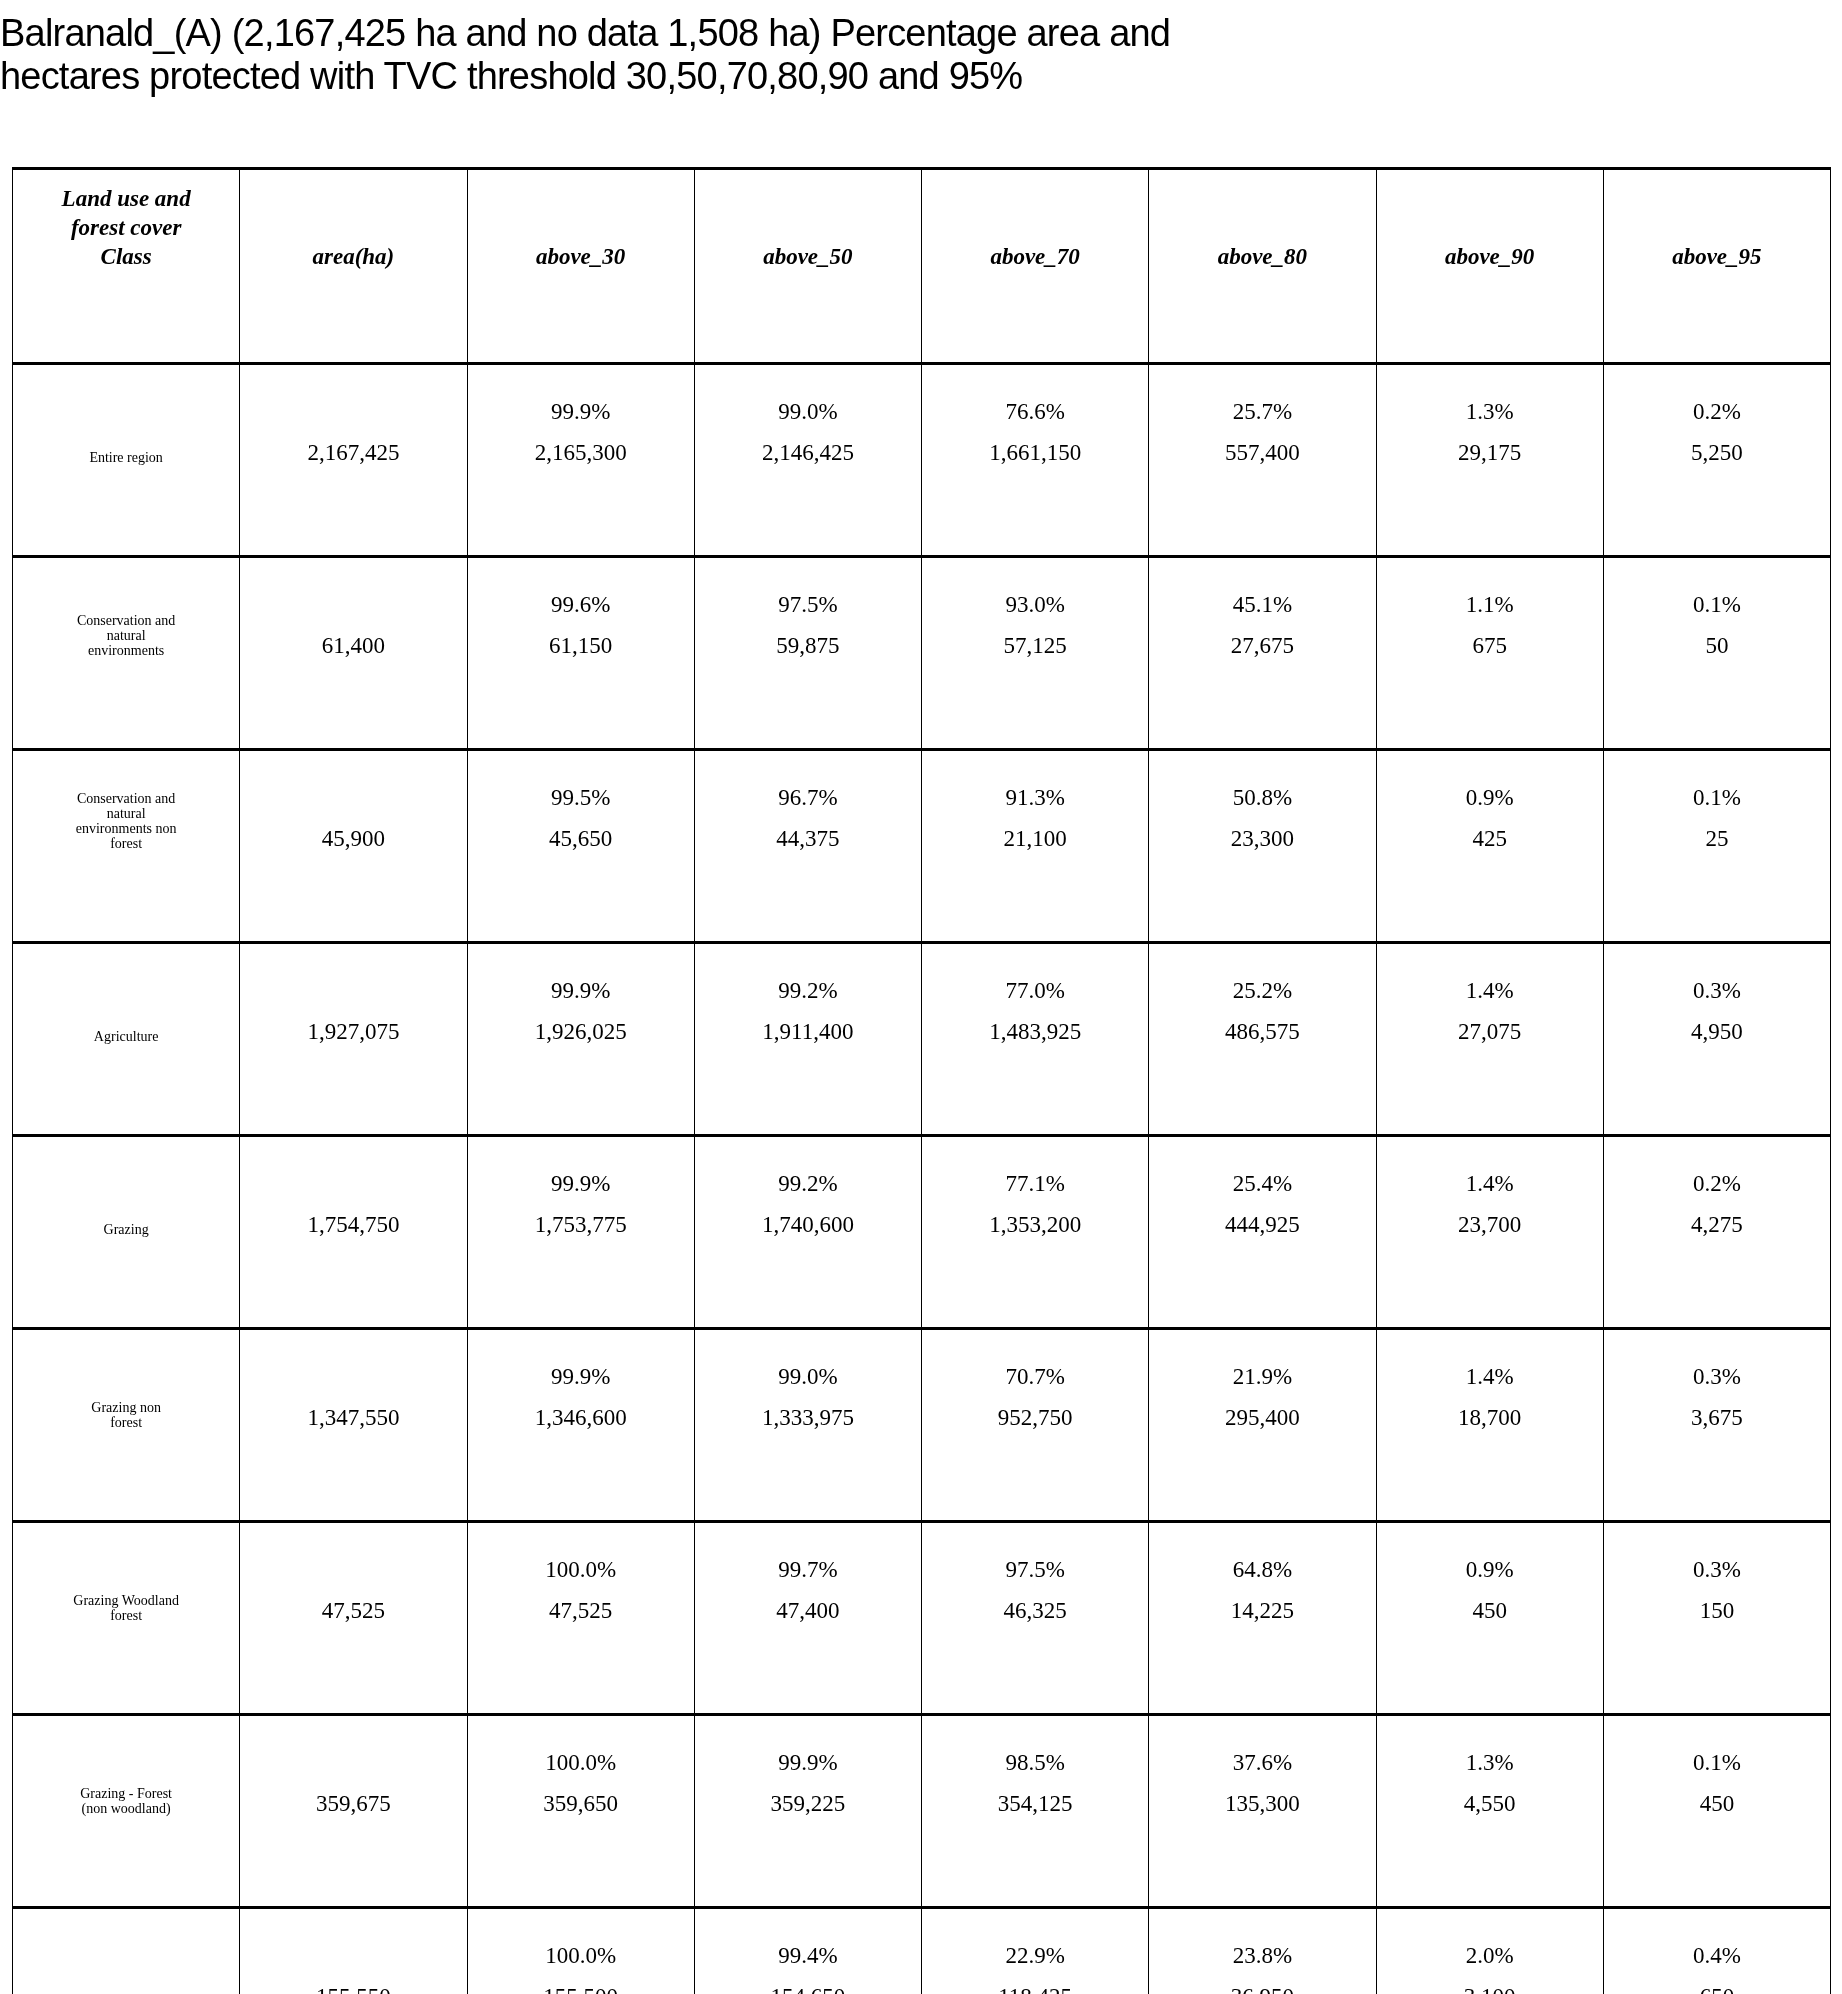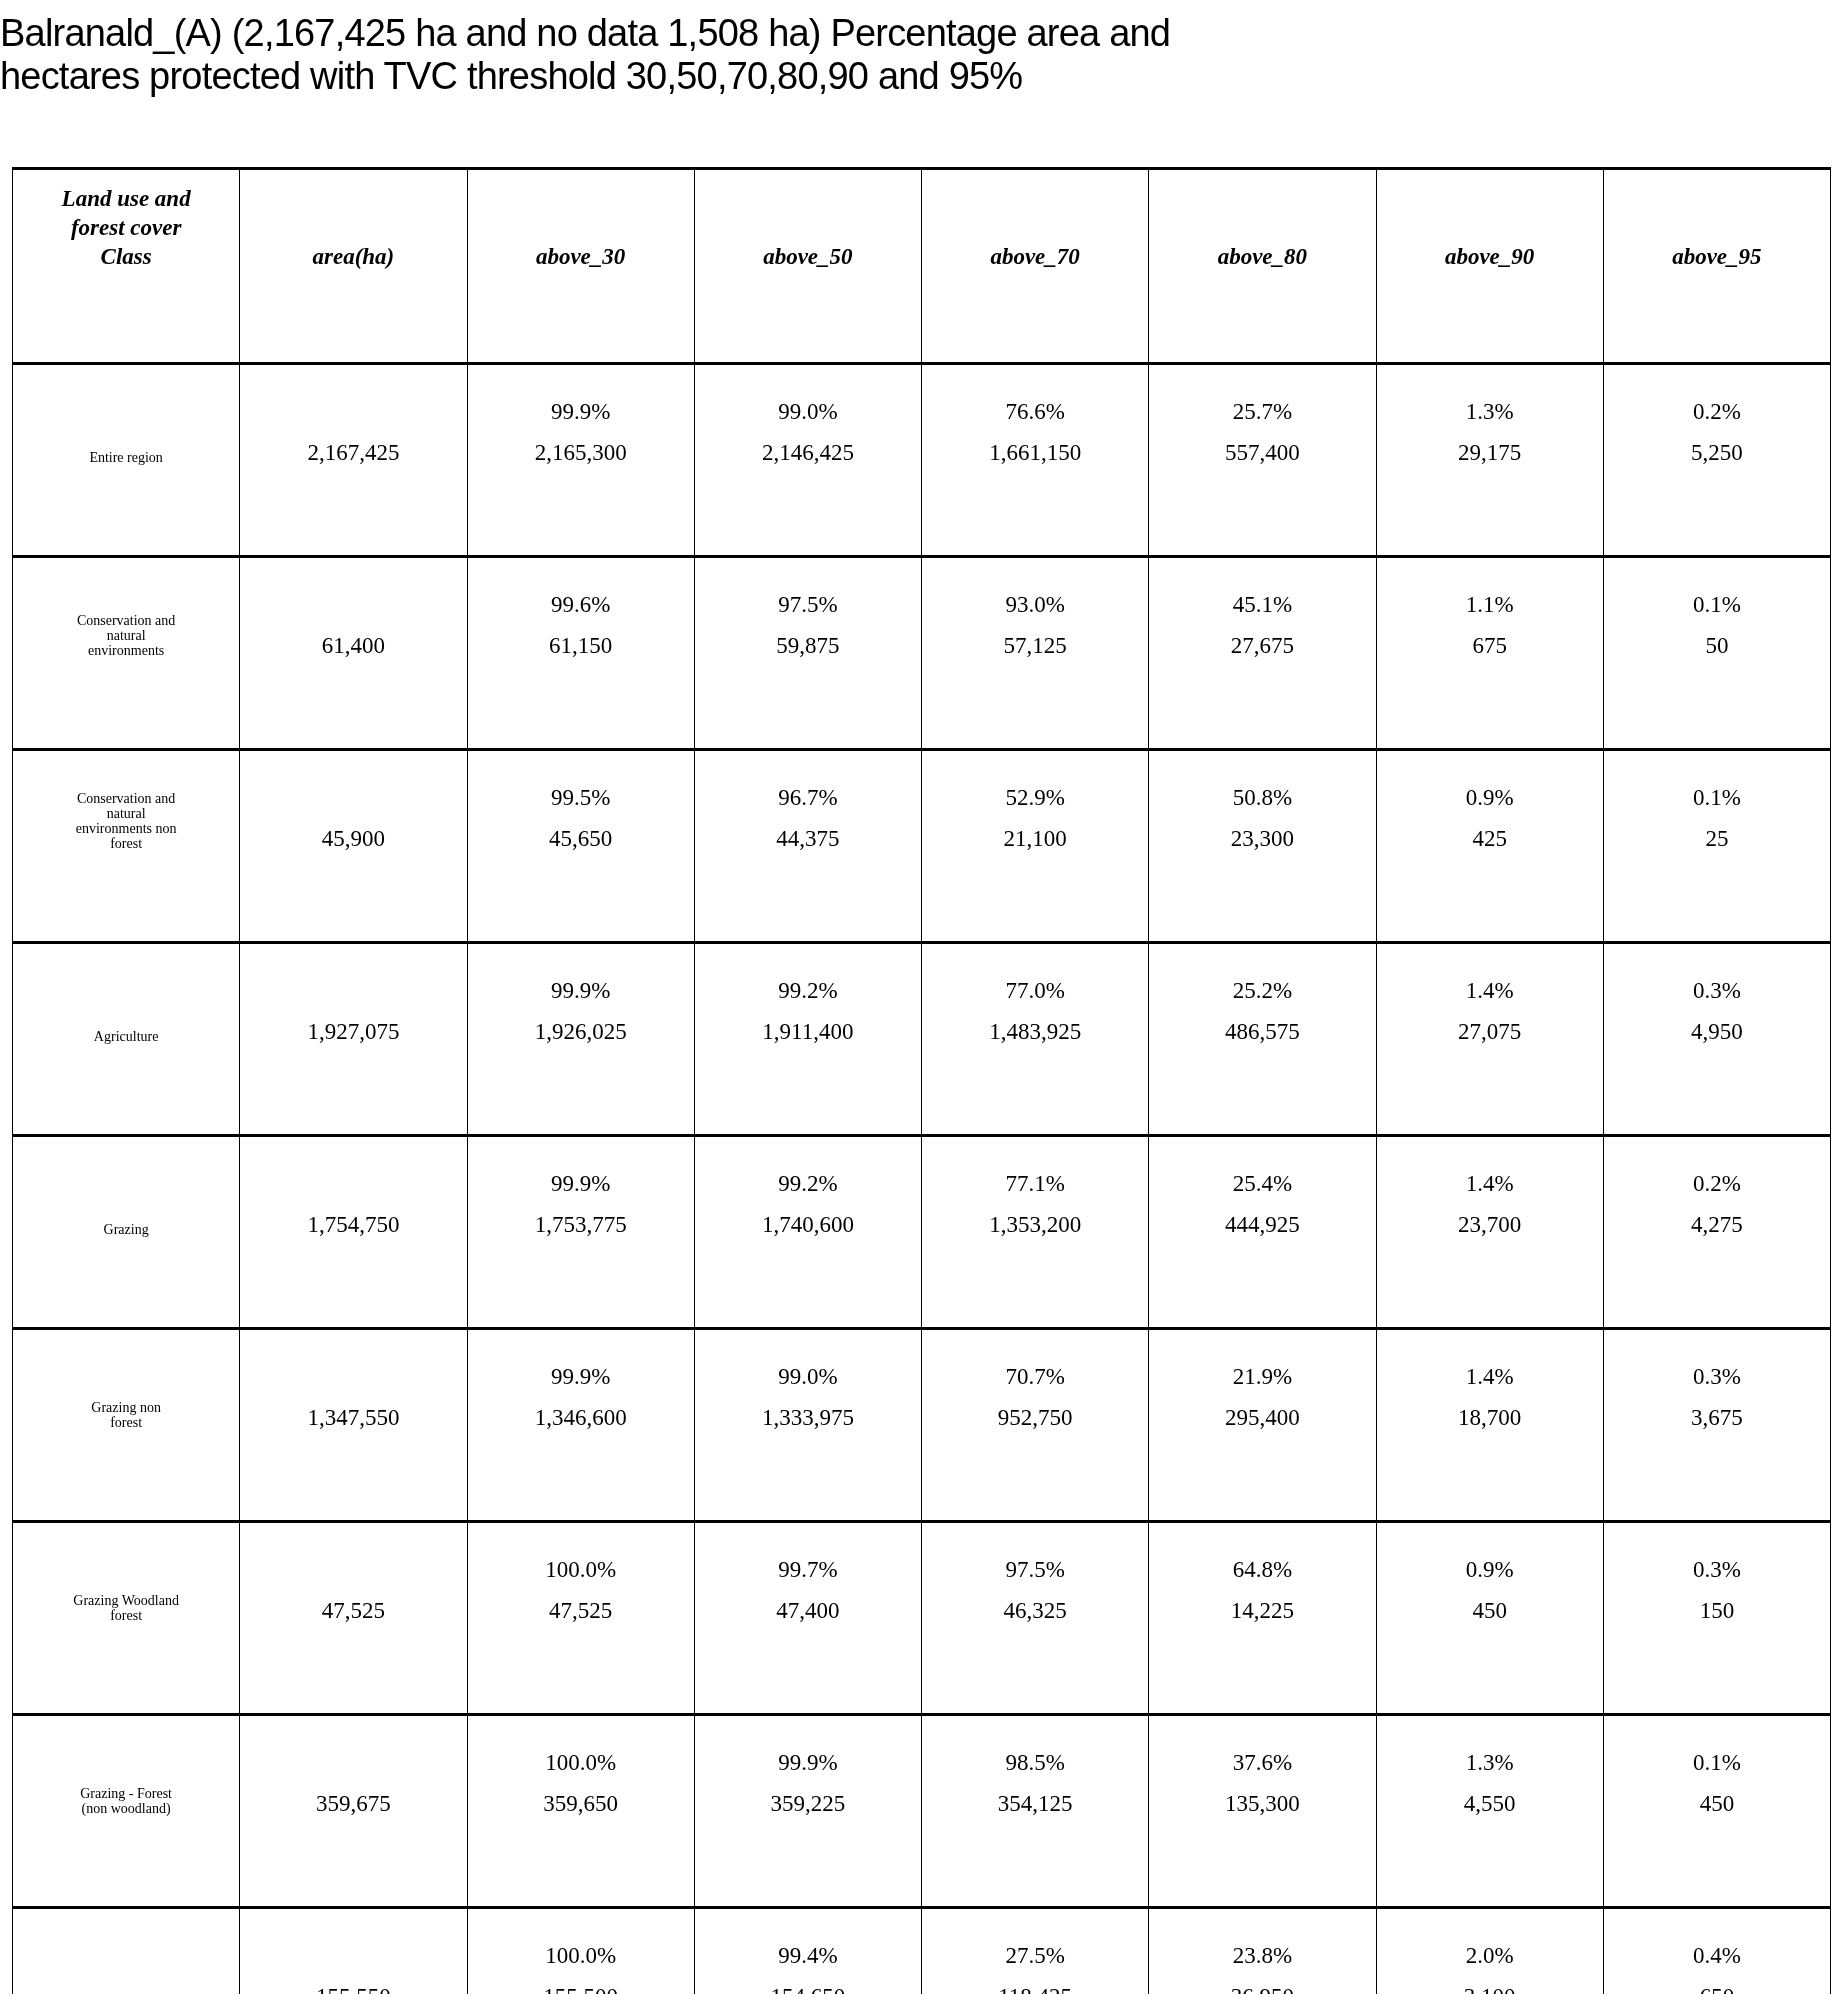--- a/index.html
+++ b/index.html
@@ -227,21 +227,21 @@
           </div>
         </td>
     <td>
           <div class="stack">
             <div class="num">96.7%</div>
             <div class="num">44,375</div>
           </div>
         </td>
     <td>
           <div class="stack">
-            <div class="num">52.9%</div>
+            <div class="num">91.3%</div>
             <div class="num">21,100</div>
           </div>
         </td>
     <td>
           <div class="stack">
             <div class="num">50.8%</div>
             <div class="num">23,300</div>
           </div>
         </td>
     <td>
@@ -524,21 +524,21 @@
           </div>
         </td>
     <td>
           <div class="stack">
             <div class="num">99.4%</div>
             <div class="num">154,650</div>
           </div>
         </td>
     <td>
           <div class="stack">
-            <div class="num">27.5%</div>
+            <div class="num">22.9%</div>
             <div class="num">118,425</div>
           </div>
         </td>
     <td>
           <div class="stack">
             <div class="num">23.8%</div>
             <div class="num">36,950</div>
           </div>
         </td>
     <td>

